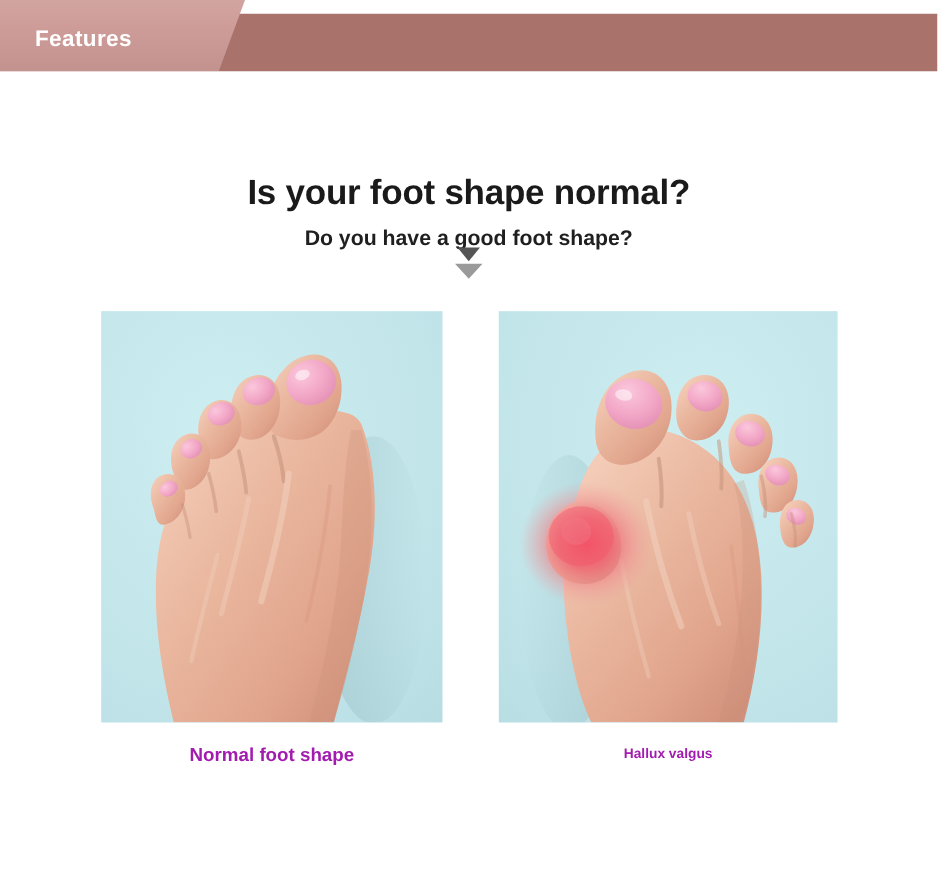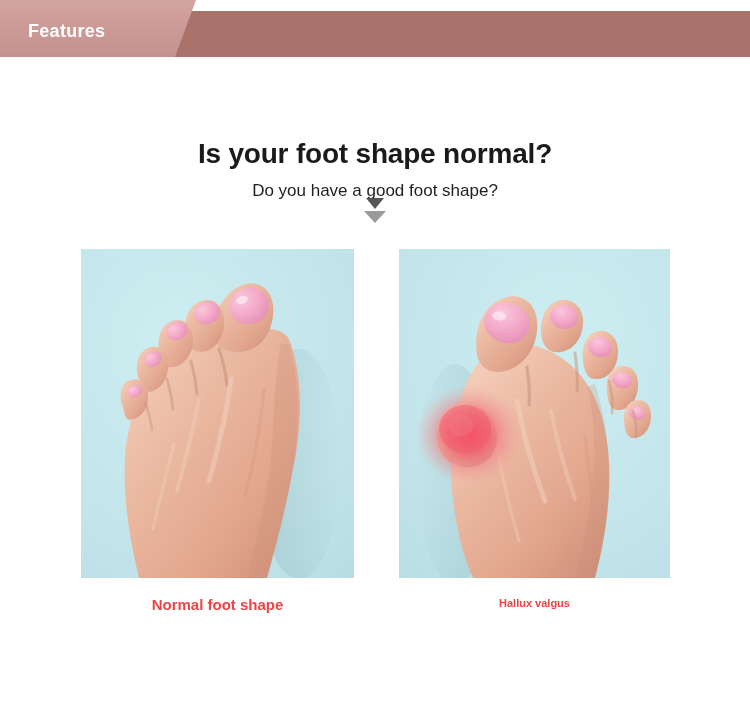--- a/index.html
+++ b/index.html
@@ -73,21 +73,21 @@
   .main-title {
     font-size: 28px;
     font-weight: bold;
     color: #1a1a1a;
     line-height: 34px;
     letter-spacing: -0.2px;
   }
   .sub-title {
     margin-top: 9px;
     font-size: 17px;
-    font-weight: normal;
+    font-weight: bold;
     color: #1f1f1f;
     line-height: 22px;
   }
 
   
   .arrow-wrap {
     position: absolute;
     left: 0;
     top: 196px;
     width: 750px;
@@ -112,21 +112,21 @@
   }
   .photo.left  { left: 81px;  width: 273px; }
   .photo.right { left: 399px; width: 271px; }
   .photo svg { display: block; width: 100%; height: 100%; }
 
   
   .caption {
     position: absolute;
     text-align: center;
     font-weight: bold;
-    color: #ef4444;
+    color: #a21caf;
   }
   .caption.left {
     left: 81px;
     top: 596px;
     width: 273px;
     font-size: 15px;
   }
   .caption.right {
     left: 399px;
     top: 597px;

